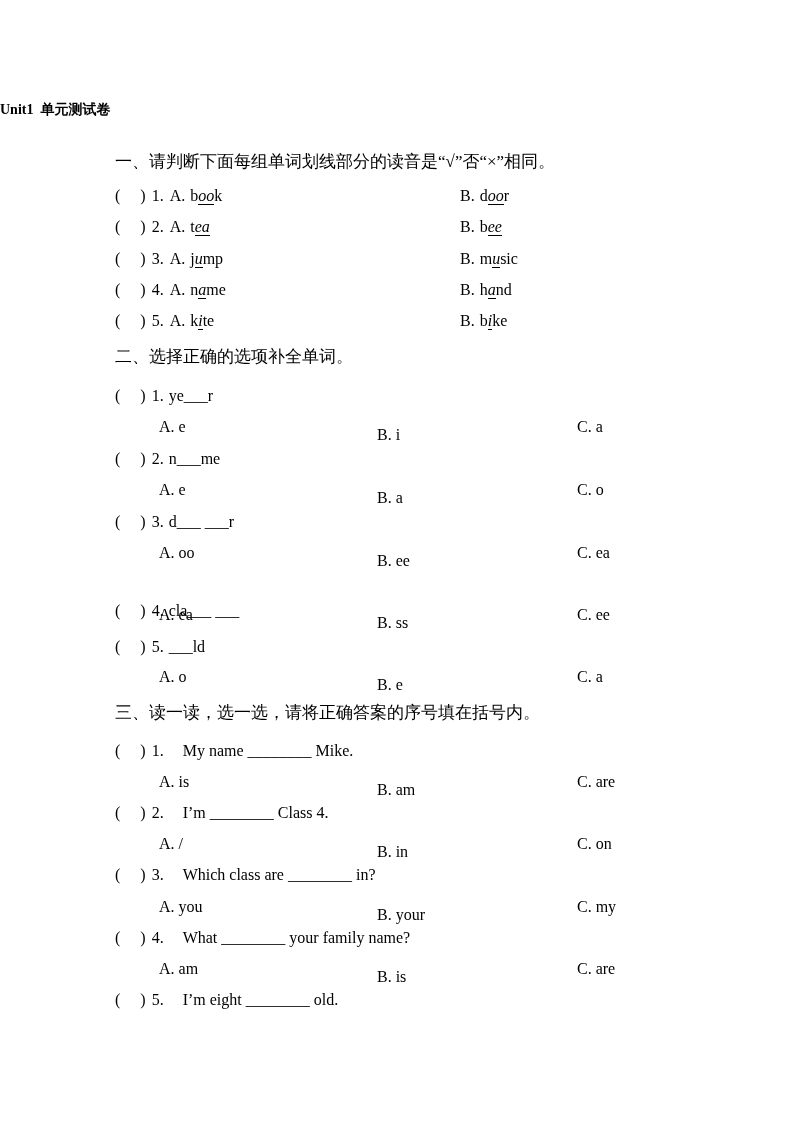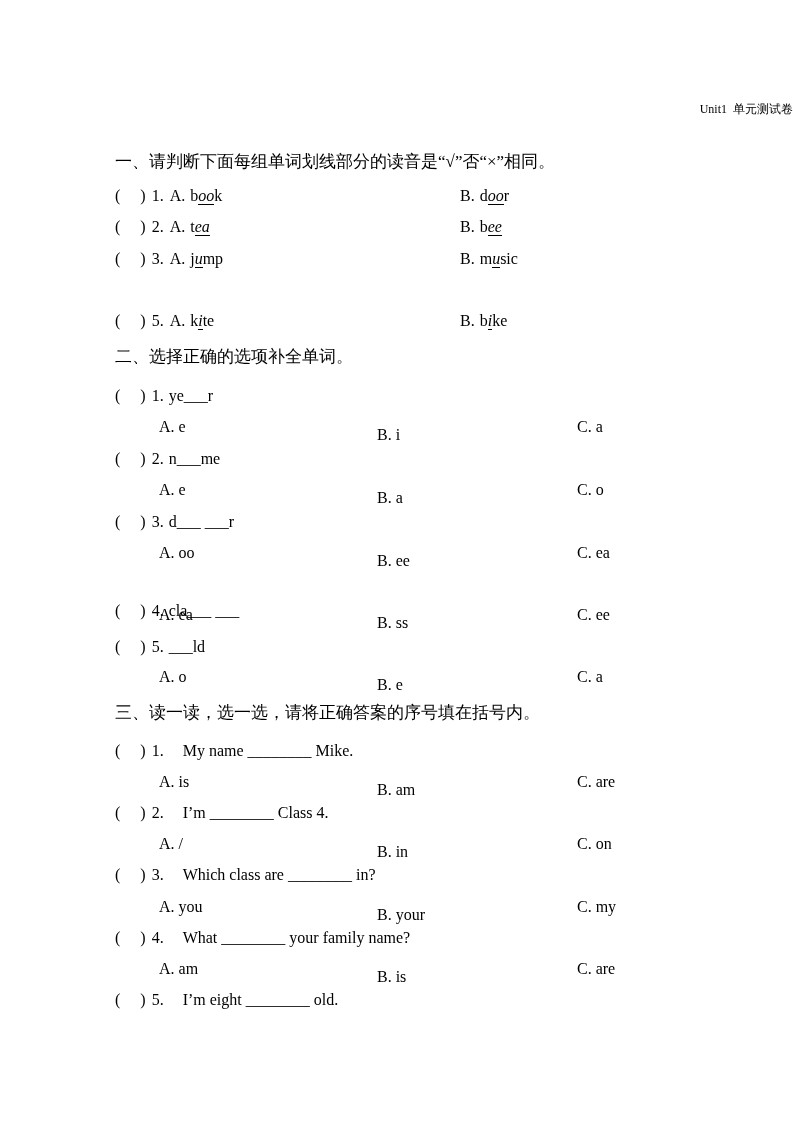--- a/index.html
+++ b/index.html
@@ -11,23 +11,23 @@
     color: #000000;
     font-family: "Liberation Serif", "DejaVu Serif", serif;
     font-size: 16px;
     overflow: hidden;
   }
   .title {
     position: absolute;
     top: 101px;
     left: 0;
     width: 100%;
-    text-align: right;
-    font-weight: normal;
-    font-size: 12px;
+    text-align: left;
+    font-weight: bold;
+    font-size: 14px;
     white-space: pre;
   }
   .heading {
     position: absolute;
     left: 115px;
     height: 24px;
     line-height: 24px;
     font-size: 17px;
     white-space: pre;
   }
@@ -59,20 +59,21 @@
   <div class="title">Unit1  单元测试卷</div>
 
   <div class="heading" style="top:150px">一、请判断下面每组单词划线部分的读音是“√”否“×”相同。</div>
 
   <div class="line" style="top:185px"><span class="bracket">(     )</span><span class="num">1.</span><span class="lab">A.</span><span class="word"><span>b</span><span class="ul">oo</span><span>k</span></span><span class="bcol"><span>B.</span><span class="word"><span>d</span><span class="ul">oo</span><span>r</span></span></span></div>
 
   <div class="line" style="top:216px"><span class="bracket">(     )</span><span class="num">2.</span><span class="lab">A.</span><span class="word"><span>t</span><span class="ul">ea</span><span></span></span><span class="bcol"><span>B.</span><span class="word"><span>b</span><span class="ul">ee</span><span></span></span></span></div>
 
   <div class="line" style="top:248px"><span class="bracket">(     )</span><span class="num">3.</span><span class="lab">A.</span><span class="word"><span>j</span><span class="ul">u</span><span>mp</span></span><span class="bcol"><span>B.</span><span class="word"><span>m</span><span class="ul">u</span><span>sic</span></span></span></div>
 
+  <div class="line" style="top:279px"><span class="bracket">(     )</span><span class="num">4.</span><span class="lab">A.</span><span class="word"><span>n</span><span class="ul">a</span><span>me</span></span><span class="bcol"><span>B.</span><span class="word"><span>h</span><span class="ul">a</span><span>nd</span></span></span></div>
 
   <div class="line" style="top:310px"><span class="bracket">(     )</span><span class="num">5.</span><span class="lab">A.</span><span class="word"><span>k</span><span class="ul">i</span><span>te</span></span><span class="bcol"><span>B.</span><span class="word"><span>b</span><span class="ul">i</span><span>ke</span></span></span></div>
 
   <div class="heading" style="top:345px">二、选择正确的选项补全单词。</div>
 
   <div class="line" style="top:385px"><span class="bracket">(     )</span><span class="num">1.</span><span class="word">ye___r</span></div>
   <div class="line" style="top:416px">
       <span class="optA">A. e</span>
       <span class="optB">B. i</span>
       <span class="optC">C. a</span>

